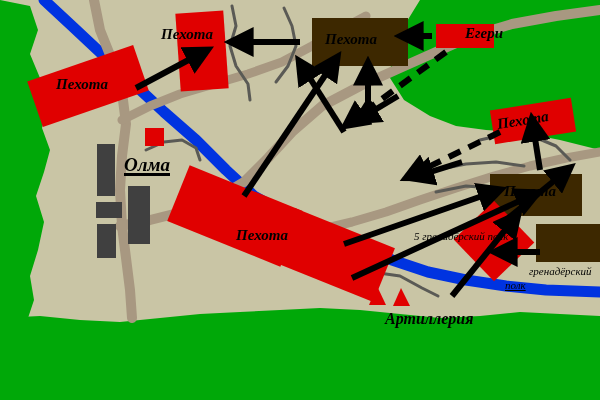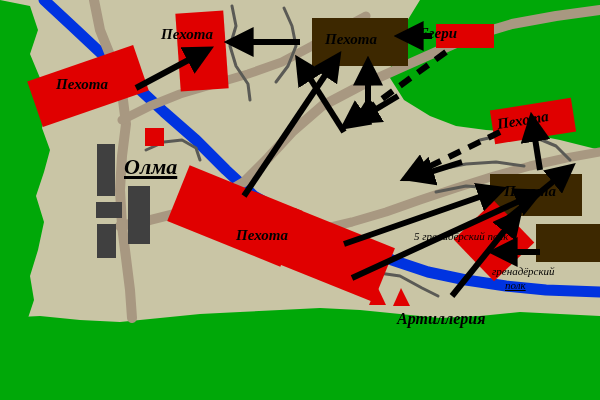--- a/index.html
+++ b/index.html
@@ -27,21 +27,21 @@
     position: absolute;
     font-family: "Liberation Serif", "DejaVu Serif", serif;
     font-weight: bold;
     font-style: italic;
     color: #000000;
     white-space: nowrap;
     pointer-events: none;
     line-height: 1.05;
   }
   .lbl-unit { font-size: 15px; }
-  .lbl-place { font-size: 22px; text-decoration: underline; text-decoration-thickness: 3px; }
+  .lbl-place { font-size: 19px; text-decoration: underline; text-decoration-thickness: 3px; }
   .lbl-arty { font-size: 16px; }
   .lbl-small {
     font-weight: normal;
     font-style: italic;
     font-size: 11px;
   }
 </style>
 </head>
 <body>
 
@@ -158,33 +158,33 @@
       <path d="M500,132 L418,172"></path>
     </g>
   </svg>
 
   <div class="maplabel lbl-unit" style="left:56px; top:77px;">Пехота</div>
 
   <div class="maplabel lbl-unit" style="left:161px; top:27px;">Пехота</div>
 
   <div class="maplabel lbl-unit" style="left:325px; top:32px;">Пехота</div>
 
-  <div class="maplabel lbl-unit" style="left:419px; top:26px;">Егери</div>
+  <div class="maplabel lbl-unit" style="left:465px; top:26px;">Егери</div>
 
   <div class="maplabel lbl-unit" style="left:497px; top:113px; transform:rotate(-9deg);">Пехота</div>
 
   <div class="maplabel lbl-unit" style="left:504px; top:184px;">Пехота</div>
 
   <div class="maplabel lbl-unit" style="left:236px; top:228px;">Пехота</div>
 
   <div class="maplabel lbl-place" style="left:124px; top:155px;">Олма</div>
 
-  <div class="maplabel lbl-arty" style="left:385px; top:311px;margin-left:12px;">Артиллерия</div>
+  <div class="maplabel lbl-arty" style="left:385px; top:311px;">Артиллерия</div>
 
   <div class="maplabel lbl-small" style="left:414px; top:231px;text-align:right;">5 гренадёрский полк</div>
 
   <div class="maplabel lbl-small" style="left:508px; top:248px;font-style:italic;">11</div>
 
-  <div class="maplabel lbl-small" style="left:492px; top:266px;">гренадёрский</div>
+  <div class="maplabel lbl-small" style="left:529px; top:266px;">гренадёрский</div>
 
   <div class="maplabel lbl-small" style="left:505px; top:280px;text-decoration:underline;">полк</div>
 
 </div>
 
 </body></html>

